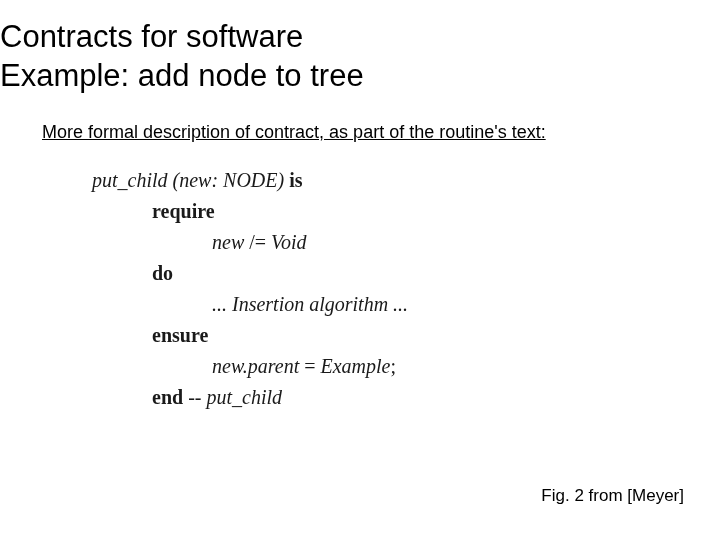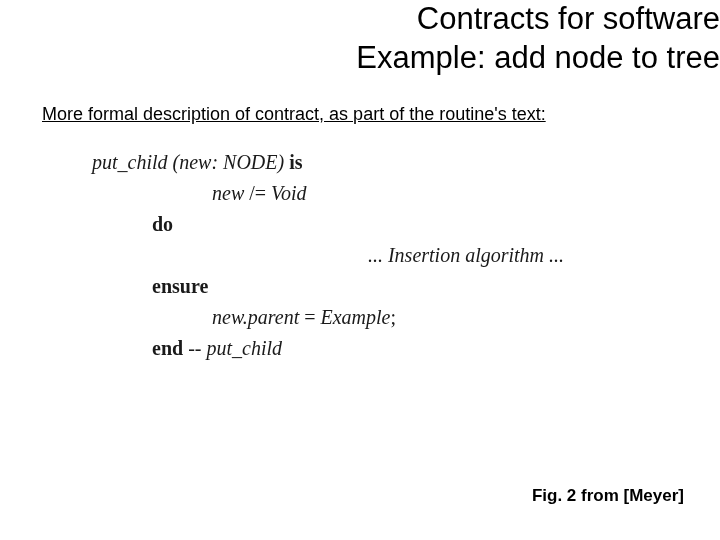--- a/index.html
+++ b/index.html
@@ -6,62 +6,64 @@
     body {
       width: 720px;
       height: 540px;
       background: #ffffff;
       font-family: Arial, Helvetica, sans-serif;
       color: #000;
       position: relative;
       overflow: hidden;
     }
     .title-block {
-      text-align: right;
+      text-align: left;
+      padding-top: 18px;
       font-size: 31px;
       line-height: 1.25;
       font-weight: 400;
     }
     .subtitle {
       font-size: 18px;
       margin: 26px 0 0 42px;
       text-decoration: underline;
     }
     .code-block {
       margin: 22px 0 0 92px;
       font-family: "Times New Roman", Times, serif;
       font-size: 20px;
       line-height: 1.55;
       color: #1a1a1a;
     }
     .code-block .ln { white-space: pre; }
     .code-block .i1 { padding-left: 60px; }
     .code-block .i2 { padding-left: 120px; }
     .kw { font-weight: bold; font-style: normal; }
-    .it { font-style: italic; text-align: center; }
+    .it { font-style: italic; }
     .caption {
       position: absolute;
       right: 36px;
       bottom: 34px;
       font-size: 17px;
-      font-weight: bold;
+      font-weight: normal;
     }
   </style>
 </head>
 <body>
 
 <div class="title-block">
   <div>Contracts for software</div>
   <div>Example: add node to tree</div>
 </div>
 
 <div class="subtitle">More formal description of contract, as part of the routine's text:</div>
 
 <div class="code-block">
   <div class="ln"><span class="it">put_child </span><span class="it">(new: NODE) </span><span class="kw">is</span></div>
+  <div class="ln i1"><span class="kw">require</span></div>
   <div class="ln i2"><span class="it">new </span><span>/= </span><span class="it">Void</span></div>
   <div class="ln i1"><span class="kw">do</span></div>
   <div class="ln i2 it">... Insertion algorithm ...</div>
   <div class="ln i1"><span class="kw">ensure</span></div>
   <div class="ln i2"><span class="it">new.parent </span><span>= </span><span class="it">Example</span><span>;</span></div>
   <div class="ln i1"><span class="kw">end </span><span>-- </span><span class="it">put_child</span></div>
 </div>
 
 <div class="caption">Fig. 2 from [Meyer]</div>
 

